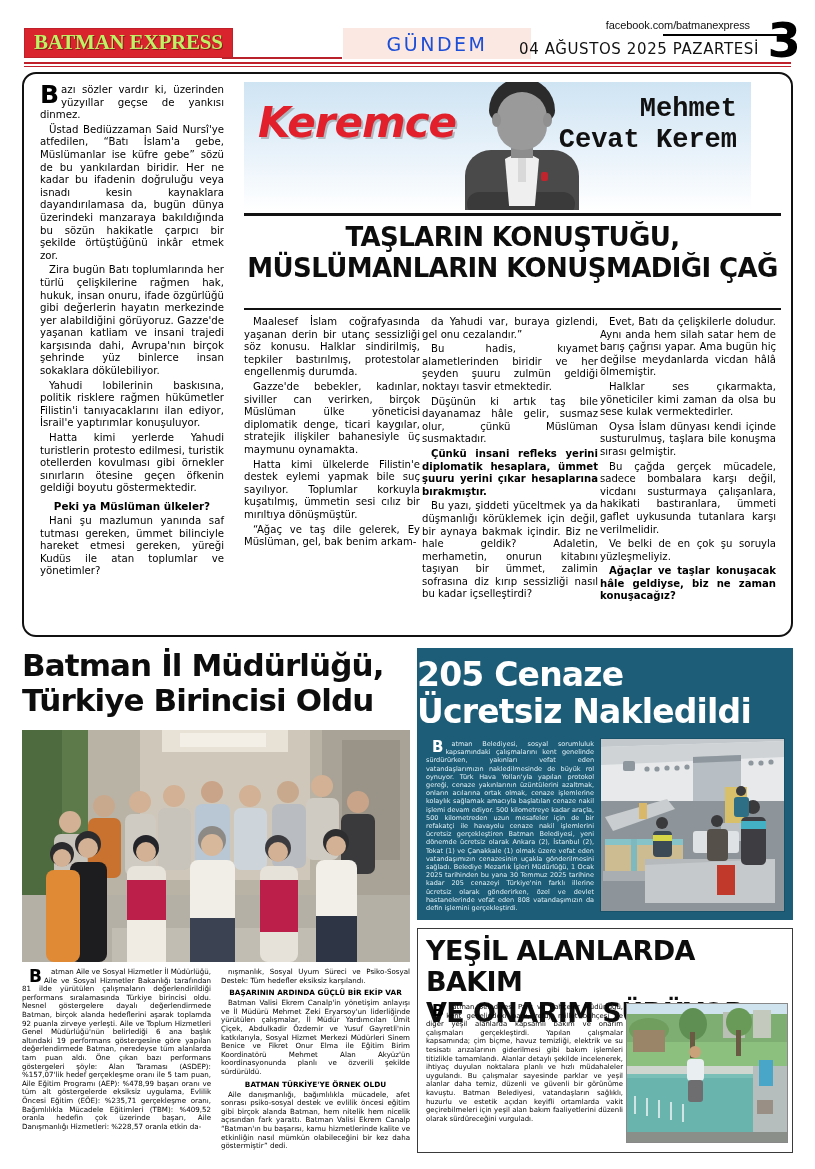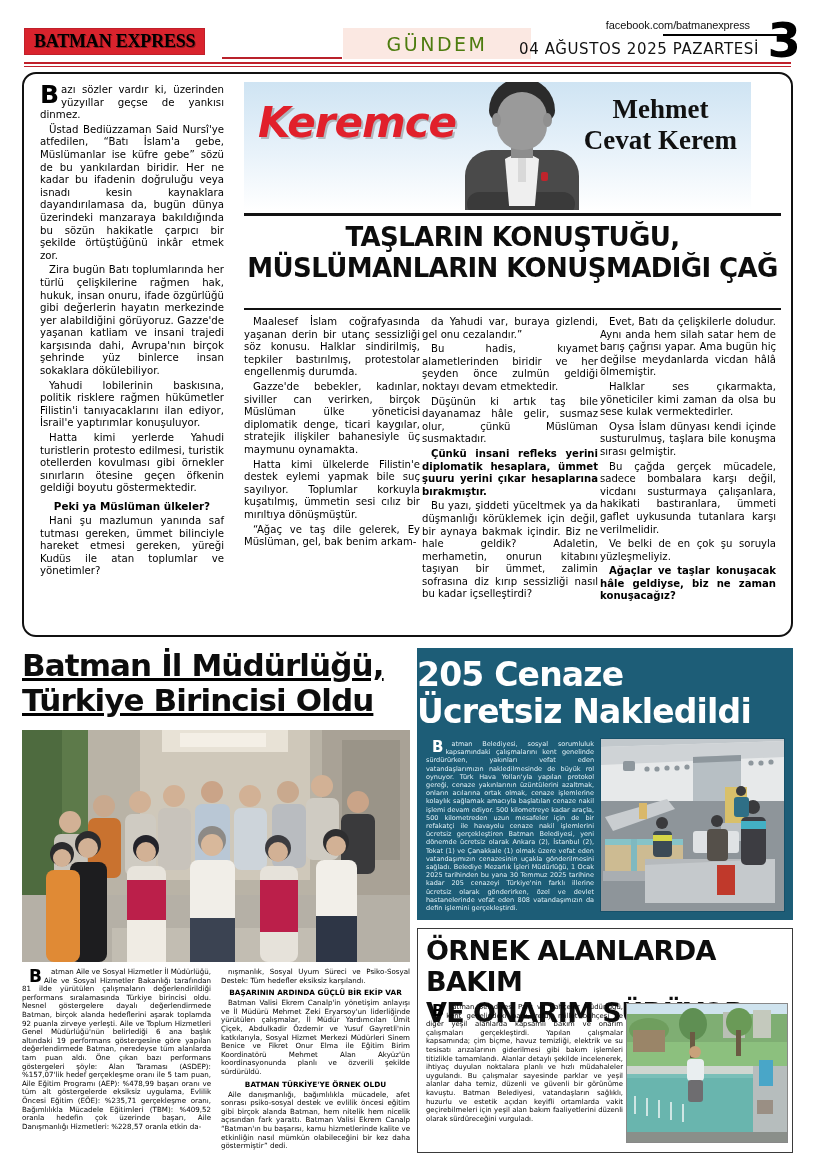--- a/index.html
+++ b/index.html
@@ -2,44 +2,44 @@
 <html><head>
 <meta charset="utf-8">
 <style>
   html,body{margin:0;padding:0;background:#ffffff;}
   body{width:815px;height:1169px;font-family:"Liberation Sans",sans-serif;color:#000;overflow:hidden;}
   .page{position:relative;width:815px;height:1169px;background:#fff;}
 
   
   .masthead{position:absolute;left:0;top:0;width:815px;height:68px;}
   .logo-box{position:absolute;left:24px;top:28px;background:#d9232d;padding:3px 9px 4px 9px;border:1px solid #c0202a;}
-  .logo-text{font-family:"Liberation Serif",serif;font-weight:bold;font-style:normal;color:#000000;font-size:18px;letter-spacing:-0.2px;line-height:1;font-variant:small-caps;text-shadow:1px 1px 0 rgba(0,0,0,.35);}
+  .logo-text{font-family:"Liberation Serif",serif;font-weight:bold;font-style:normal;color:#bef264;font-size:21px;letter-spacing:-0.2px;line-height:1;font-variant:small-caps;text-shadow:1px 1px 0 rgba(0,0,0,.35);}
   .logo-rule{position:absolute;left:222px;top:57px;width:120px;height:2px;background:#b9222b;}
   .gundem-box{position:absolute;left:343px;top:28px;width:188px;height:31px;background:#fbe8e2;display:flex;align-items:center;justify-content:center;}
-  .gundem-text{font-size:19px;letter-spacing:2.5px;color:#4d7c0f;font-family:"DejaVu Sans",sans-serif;}
+  .gundem-text{font-size:19px;letter-spacing:2.5px;color:#1d4ed8;font-family:"DejaVu Sans",sans-serif;}
   .fb-line{position:absolute;right:65px;top:19px;font-size:11px;color:#111;letter-spacing:-0.1px;}
   .date-rule{position:absolute;right:22px;top:34px;width:130px;height:1.5px;background:#000;}
   .date-line{position:absolute;right:56px;top:40px;font-size:15px;letter-spacing:0.6px;color:#111;font-family:"DejaVu Sans",sans-serif;}
   .page-num{position:absolute;right:14px;top:16px;font-size:48px;font-weight:bold;line-height:1;color:#000;font-family:"DejaVu Sans",sans-serif;}
   .masthead-rule{position:absolute;left:24px;top:62px;width:767px;height:2px;background:#c0202a;}
   .masthead-rule2{position:absolute;left:24px;top:66px;width:767px;height:1px;background:#c0202a;}
 
   
   .op-wrap{position:absolute;left:22px;top:72px;width:771px;height:565px;}
   .op-border{position:absolute;left:0;top:0;width:100%;height:100%;border:2px solid #111;border-radius:14px;box-sizing:border-box;pointer-events:none;}
 
   .op-lead{position:absolute;left:12px;top:8px;width:196px;height:548px;padding:4px 6px;box-sizing:border-box;}
   .op-lead p{margin:0 0 2px 0;font-size:10.2px;line-height:12.6px;text-align:justify;text-indent:9px;font-family:"DejaVu Sans",sans-serif;}
   .op-lead p.nohang{text-indent:0;}
   .op-lead .dropcap{float:left;font-size:25px;line-height:20px;font-weight:bold;padding:1px 2px 0 0;font-family:"DejaVu Sans",sans-serif;}
   .op-lead h4{margin:5px 0 3px 0;font-size:10.4px;font-weight:bold;text-align:center;font-family:"DejaVu Sans",sans-serif;}
 
   .kerem-head{position:absolute;left:222px;top:10px;width:507px;height:128px;background:linear-gradient(180deg,#cfe4f3 0%,#e8f2fa 55%,#ffffff 100%);overflow:hidden;}
   .kerem-logo{position:absolute;left:14px;top:16px;font-size:42px;font-weight:bold;color:#e1202b;font-style:italic;letter-spacing:-1px;text-shadow:2px 2px 0 rgba(120,120,120,.45);font-family:"DejaVu Sans",sans-serif;}
-  .kerem-name{position:absolute;right:14px;top:12px;text-align:center;font-size:27px;font-weight:bold;line-height:31px;color:#111;font-family:Liberation Serif, serif;}
+  .kerem-name{position:absolute;right:14px;top:12px;text-align:right;font-size:27px;font-weight:bold;line-height:31px;color:#111;font-family:Liberation Mono, monospace;}
   .portrait{position:absolute;left:215px;top:-6px;width:125px;height:136px;}
   .p-hair{position:absolute;left:30px;top:2px;width:66px;height:44px;background:#2b2b2b;border-radius:34px 34px 12px 12px;}
   .p-face{position:absolute;left:38px;top:16px;width:50px;height:58px;background:#9a9a9a;border-radius:25px 25px 24px 24px;}
   .p-ear1{position:absolute;left:33px;top:37px;width:9px;height:14px;background:#909090;border-radius:50%;}
   .p-ear2{position:absolute;left:84px;top:37px;width:9px;height:14px;background:#909090;border-radius:50%;}
   .p-neck{position:absolute;left:52px;top:66px;width:22px;height:16px;background:#8d8d8d;}
   .p-suit{position:absolute;left:6px;top:74px;width:114px;height:64px;background:#4a4a4a;border-radius:26px 26px 0 0;}
   .p-shirt{position:absolute;left:46px;top:74px;width:34px;height:56px;background:#efefef;clip-path:polygon(50% 0,100% 16%,88% 100%,12% 100%,0 16%);}
   .p-tieless{position:absolute;left:59px;top:76px;width:8px;height:30px;background:#d9d9d9;}
   .p-pin{position:absolute;left:82px;top:96px;width:7px;height:9px;background:#c0242c;border-radius:2px;}
@@ -48,21 +48,21 @@
   .op-divider{position:absolute;left:222px;top:141px;width:537px;height:3px;background:#111;}
   .op-title{position:absolute;left:222px;top:150px;width:537px;text-align:center;font-size:26px;font-weight:bold;line-height:31px;letter-spacing:-0.6px;color:#0d0d0d;font-family:"DejaVu Sans",sans-serif;}
   .op-title-rule{position:absolute;left:222px;top:236px;width:537px;height:2px;background:#111;}
 
   .op-cols{position:absolute;left:222px;top:244px;width:545px;display:flex;gap:2px;}
   .op-col{width:176px;}
   .op-col p{margin:0 0 2px 0;font-size:10.1px;line-height:12.6px;text-align:justify;text-indent:9px;font-family:"DejaVu Sans",sans-serif;}
   .op-col p.b{font-weight:bold;}
 
   
-  .bl{position:absolute;left:22px;top:648px;width:427px;height:505px;text-decoration:underline;}
+  .bl{position:absolute;left:22px;top:648px;width:427px;height:505px;}
   .bl-head{font-size:31px;font-weight:bold;line-height:35px;letter-spacing:-0.9px;color:#0d0d0d;font-family:"DejaVu Sans",sans-serif;}
   .bl-photo{position:absolute;left:0;top:82px;width:388px;height:232px;overflow:hidden;background:#cfd3d0;}
   .bl-cols{position:absolute;left:0;top:320px;width:388px;display:flex;gap:10px;}
   .bl-col{width:189px;}
   .bl-col p{margin:0 0 2px 0;font-size:7.1px;line-height:8.6px;text-align:justify;text-indent:7px;font-family:"DejaVu Sans",sans-serif;}
   .bl-col h5{margin:3px 0 2px 0;font-size:7.3px;font-weight:bold;text-align:center;font-family:"DejaVu Sans",sans-serif;}
   .bl-col .dropcap{float:left;font-size:17px;line-height:14px;font-weight:bold;padding:1px 2px 0 0;font-family:"DejaVu Sans",sans-serif;}
 
   
   .cz{position:absolute;left:417px;top:648px;width:376px;height:272px;background:#1d5d77;}
@@ -149,21 +149,21 @@
 
     <div class="op-cols">
       <div class="op-col">
         <p>Maalesef İslam coğrafyasında yaşanan derin bir utanç sessizliği söz konusu. Halklar sindirilmiş, tepkiler bastırılmış, protestolar engellenmiş durumda.</p>
         <p>Gazze'de bebekler, kadınlar, siviller can verirken, birçok Müslüman ülke yöneticisi diplomatik denge, ticari kaygılar, stratejik ilişkiler bahanesiyle üç maymunu oynamakta.</p>
         <p>Hatta kimi ülkelerde Filistin'e destek eylemi yapmak bile suç sayılıyor. Toplumlar korkuyla kuşatılmış, ümmetin sesi cılız bir mırıltıya dönüşmüştür.</p>
         <p>“Ağaç ve taş dile gelerek, Ey Müslüman, gel, bak benim arkam-</p>
       </div>
       <div class="op-col">
         <p>da Yahudi var, buraya gizlendi, gel onu cezalandır.”</p>
-        <p>Bu hadis, kıyamet alametlerinden biridir ve her şeyden önce zulmün geldiği noktayı devam etmektedir.</p>
+        <p>Bu hadis, kıyamet alametlerinden biridir ve her şeyden şuuru zulmün geldiği noktayı tasvir etmektedir.</p>
         <p>Düşünün ki artık taş bile dayanamaz hâle gelir, susmaz olur, çünkü Müslüman susmaktadır.</p>
         <p class="b">Çünkü insani refleks yerini diplomatik hesaplara, ümmet şuuru yerini çıkar hesaplarına bırakmıştır.</p>
         <p>Bu yazı, şiddeti yüceltmek ya da düşmanlığı körüklemek için değil, bir aynaya bakmak içindir. Biz ne hale geldik? Adaletin, merhametin, onurun kitabını taşıyan bir ümmet, zalimin sofrasına diz kırıp sessizliği nasıl bu kadar içselleştirdi?</p>
       </div>
       <div class="op-col">
         <p>Evet, Batı da çelişkilerle doludur. Aynı anda hem silah satar hem de barış çağrısı yapar. Ama bugün hiç değilse meydanlarda vicdan hâlâ ölmemiştir.</p>
         <p>Halklar ses çıkarmakta, yöneticiler kimi zaman da olsa bu sese kulak vermektedirler.</p>
         <p>Oysa İslam dünyası kendi içinde susturulmuş, taşlara bile konuşma sırası gelmiştir.</p>
         <p>Bu çağda gerçek mücadele, sadece bombalara karşı değil, vicdanı susturmaya çalışanlara, hakikati bastıranlara, ümmeti gaflet uykusunda tutanlara karşı verilmelidir.</p>
         <p>Ve belki de en çok şu soruyla yüzleşmeliyiz.</p>
@@ -304,21 +304,21 @@
             <rect x="140" y="82" width="25" height="8" fill="#43b0c4"></rect>
           <circle cx="140" cy="52" r="5" fill="#3a3a3c"></circle>
             <rect x="133" y="58" width="15" height="20" rx="3" fill="#2f6f86"></rect>
         </g>
       </svg>
     </div>
   </div>
 
   <div class="ye">
     <div class="ye-head">
-      <div>ÖRNEK ALANLARDA BAKIM</div>
+      <div>YEŞİL ALANLARDA BAKIM</div>
       <div>VE ONARIM SÜRÜYOR</div>
     </div>
     <div class="ye-body">
       <p><span class="dropcap">B</span><span>atman Belediyesi Park ve Bahçeler Müdürlüğü, kent genelindeki park, refüj, millet bahçesi ve diğer yeşil alanlarda kapsamlı bakım ve onarım çalışmaları gerçekleştirdi. Yapılan çalışmalar kapsamında; çim biçme, havuz temizliği, elektrik ve su tesisatı arızalarının giderilmesi gibi bakım işlemleri titizlikle tamamlandı. Alanlar detaylı şekilde incelenerek, ihtiyaç duyulan noktalara planlı ve hızlı müdahaleler uygulandı. Bu çalışmalar sayesinde parklar ve yeşil alanlar daha temiz, düzenli ve güvenli bir görünüme kavuştu. Batman Belediyesi, vatandaşların sağlıklı, huzurlu ve estetik açıdan keyifli ortamlarda vakit geçirebilmeleri için yeşil alan bakım faaliyetlerini düzenli olarak sürdüreceğini vurguladı.</span></p>
     </div>
     <div class="ye-photo">
       <svg class="sc" viewBox="0 0 160 138" preserveAspectRatio="none">
         <rect x="0" y="0" width="160" height="138" fill="#8fc98f"></rect>
         <rect x="0" y="0" width="160" height="40" fill="#cfe3ee"></rect>
         <rect x="0" y="10" width="160" height="30" fill="#7fae73"></rect>

